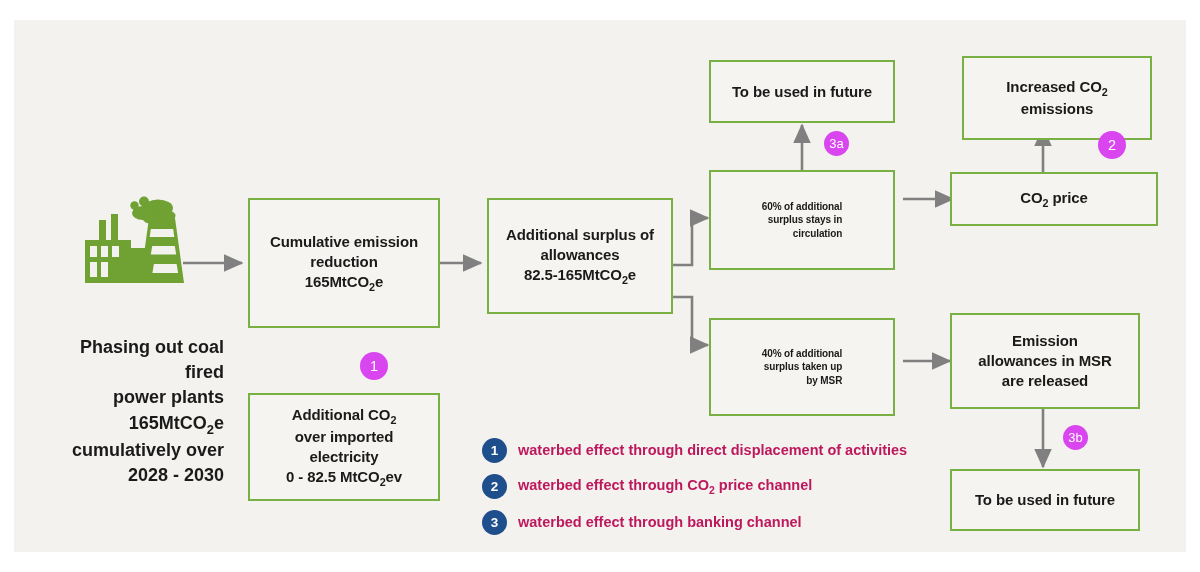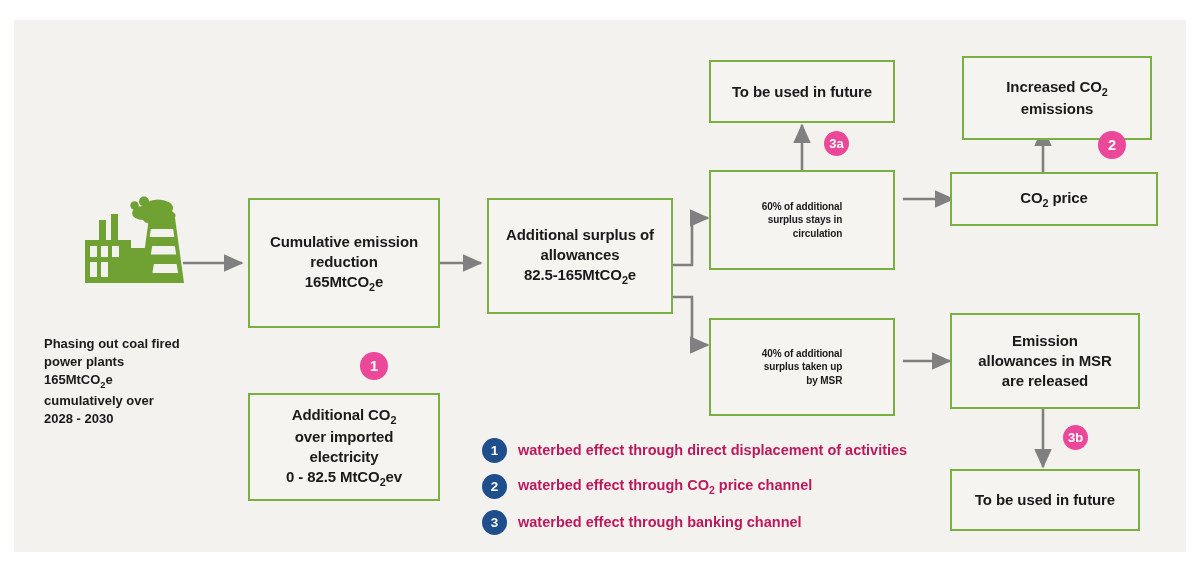--- a/index.html
+++ b/index.html
@@ -39,37 +39,37 @@
     letter-spacing: -0.1px;
   }
   .box .inner { padding: 0 8px; }
   .b-small { font-size: 10px; text-align: right; }
   .b-mid   { font-size: 15px; }
 
   
   .badge {
     position: absolute;
     border-radius: 50%;
-    background: #ec4899;
+    background: #d946ef;
     color: #ffffff;
-    font-weight: bold;
+    font-weight: normal;
     display: flex;
     align-items: center;
     justify-content: center;
     line-height: 1;
   }
   .badge-lg { width: 28px; height: 28px; font-size: 14.5px; }
   .badge-sm { width: 25px; height: 25px; font-size: 13px; }
 
   
   .caption {
     position: absolute;
-    text-align: left;
-    font-weight: bold;
-    font-size: 13px;
+    text-align: right;
+    font-weight: bold;
+    font-size: 18px;
     line-height: 1.4;
     color: #1a1a1a;
   }
 
   
   #legend {
     position: absolute;
     left: 482px;
     top: 432px;
     width: 470px;

